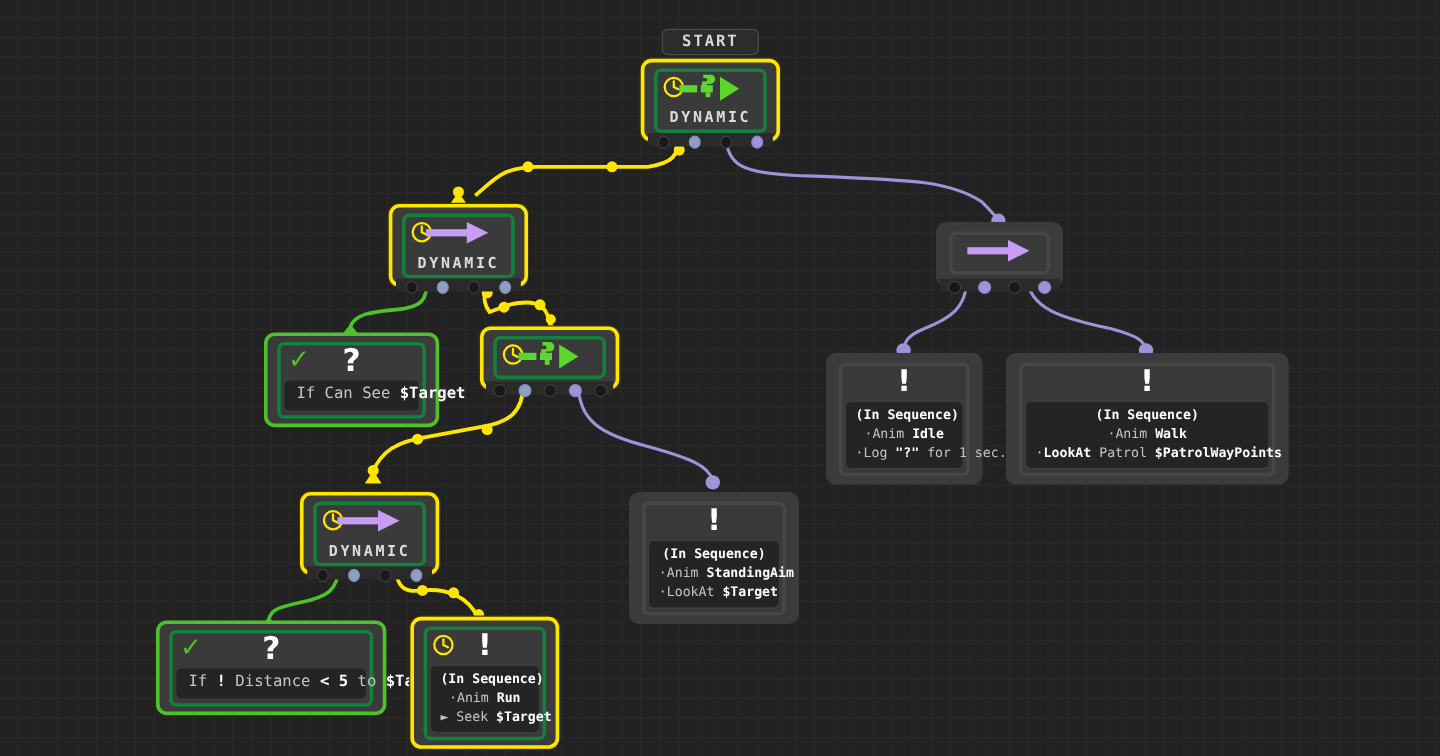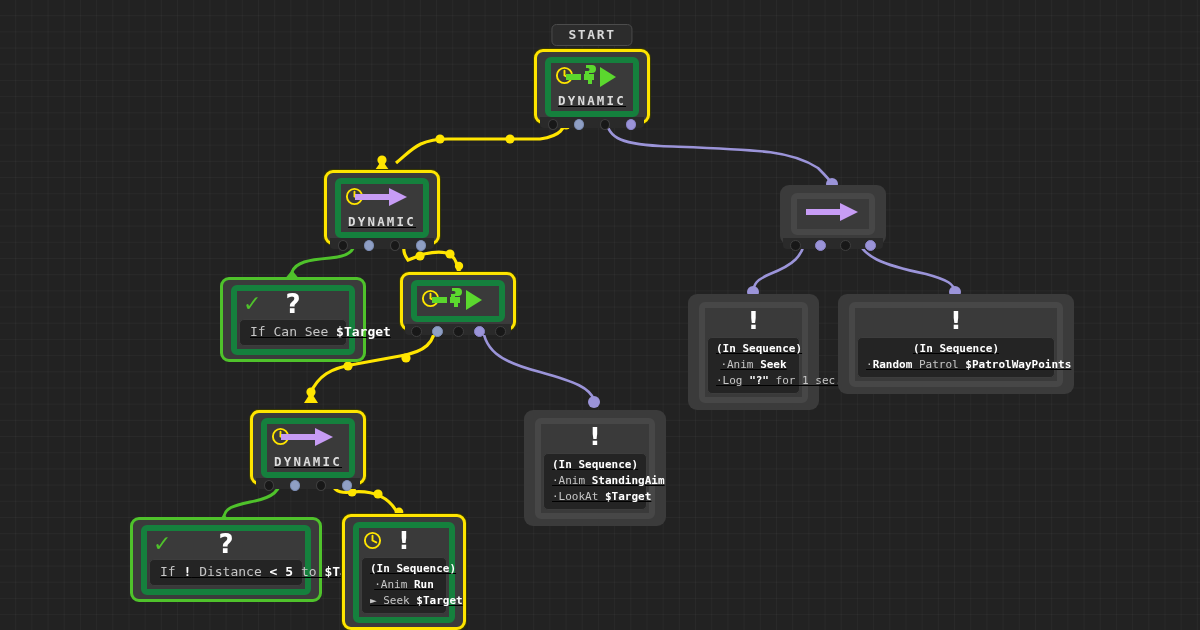--- a/index.html
+++ b/index.html
@@ -23,23 +23,22 @@
     position:relative;box-sizing:border-box;
     background:#3b3b3b;
     border-radius:9px;
     border:3px solid transparent;
     padding:5px 8px 4px 8px;
   }
   .node.sel-yellow .frame{border-color:#ffe500;box-shadow:0 0 0 1px #3a3a00;}
   .node.sel-green  .frame{border-color:#4fc22b;}
   .node.sel-none   .frame{border:3px solid rgba(255,255,255,0.0);background:#3b3b3b;}
   .node .inner{
-    background:#3a3a3a;border:6px solid #15803d;border-radius:6px;
+    background:#3a3a3a;border:3px solid #15803d;border-radius:6px;
     position:relative;
-    text-decoration:underline;
   }
   .node.sel-none .inner{border-color:#474747;}
 
   
   .tab{
     position:absolute;left:50%;transform:translateX(-50%);
     top:-25px;
     background:#2c2c2c;border:1px solid #4c4c4c;border-radius:5px;
     color:#d8d8d8;font-size:13px;letter-spacing:1.6px;font-weight:bold;
     padding:2px 16px 3px 16px;white-space:nowrap;text-align:center;
@@ -343,34 +342,35 @@
   </div>
 
   <div class="node sel-none" style="left:688px;top:294px;width:131px;">
     <div class="frame">
       <div class="inner">
         <div class="iconrow" style="height:28px;">
           <span class="bang">!</span>
         </div>
         <div class="panel">
           <span class="pline"><b>(In Sequence)</b></span>
-          <span class="pline">·Anim <b>Seek</b></span>
+          <span class="pline">·Anim <b>Idle</b></span>
           <span class="pline">·Log <b>"?"</b> for 1 sec.</span>
         </div>
       </div>
     </div>
   </div>
 
   <div class="node sel-none" style="left:838px;top:294px;width:236px;">
     <div class="frame">
       <div class="inner">
         <div class="iconrow" style="height:28px;">
           <span class="bang">!</span>
         </div>
         <div class="panel">
           <span class="pline"><b>(In Sequence)</b></span>
-          <span class="pline">·<b>Random</b> Patrol <b>$PatrolWayPoints</b></span>
+          <span class="pline">·Anim <b>Walk</b></span>
+          <span class="pline">·<b>LookAt</b> Patrol <b>$PatrolWayPoints</b></span>
         </div>
       </div>
     </div>
   </div>
 
 </div>
 
 </body></html>

